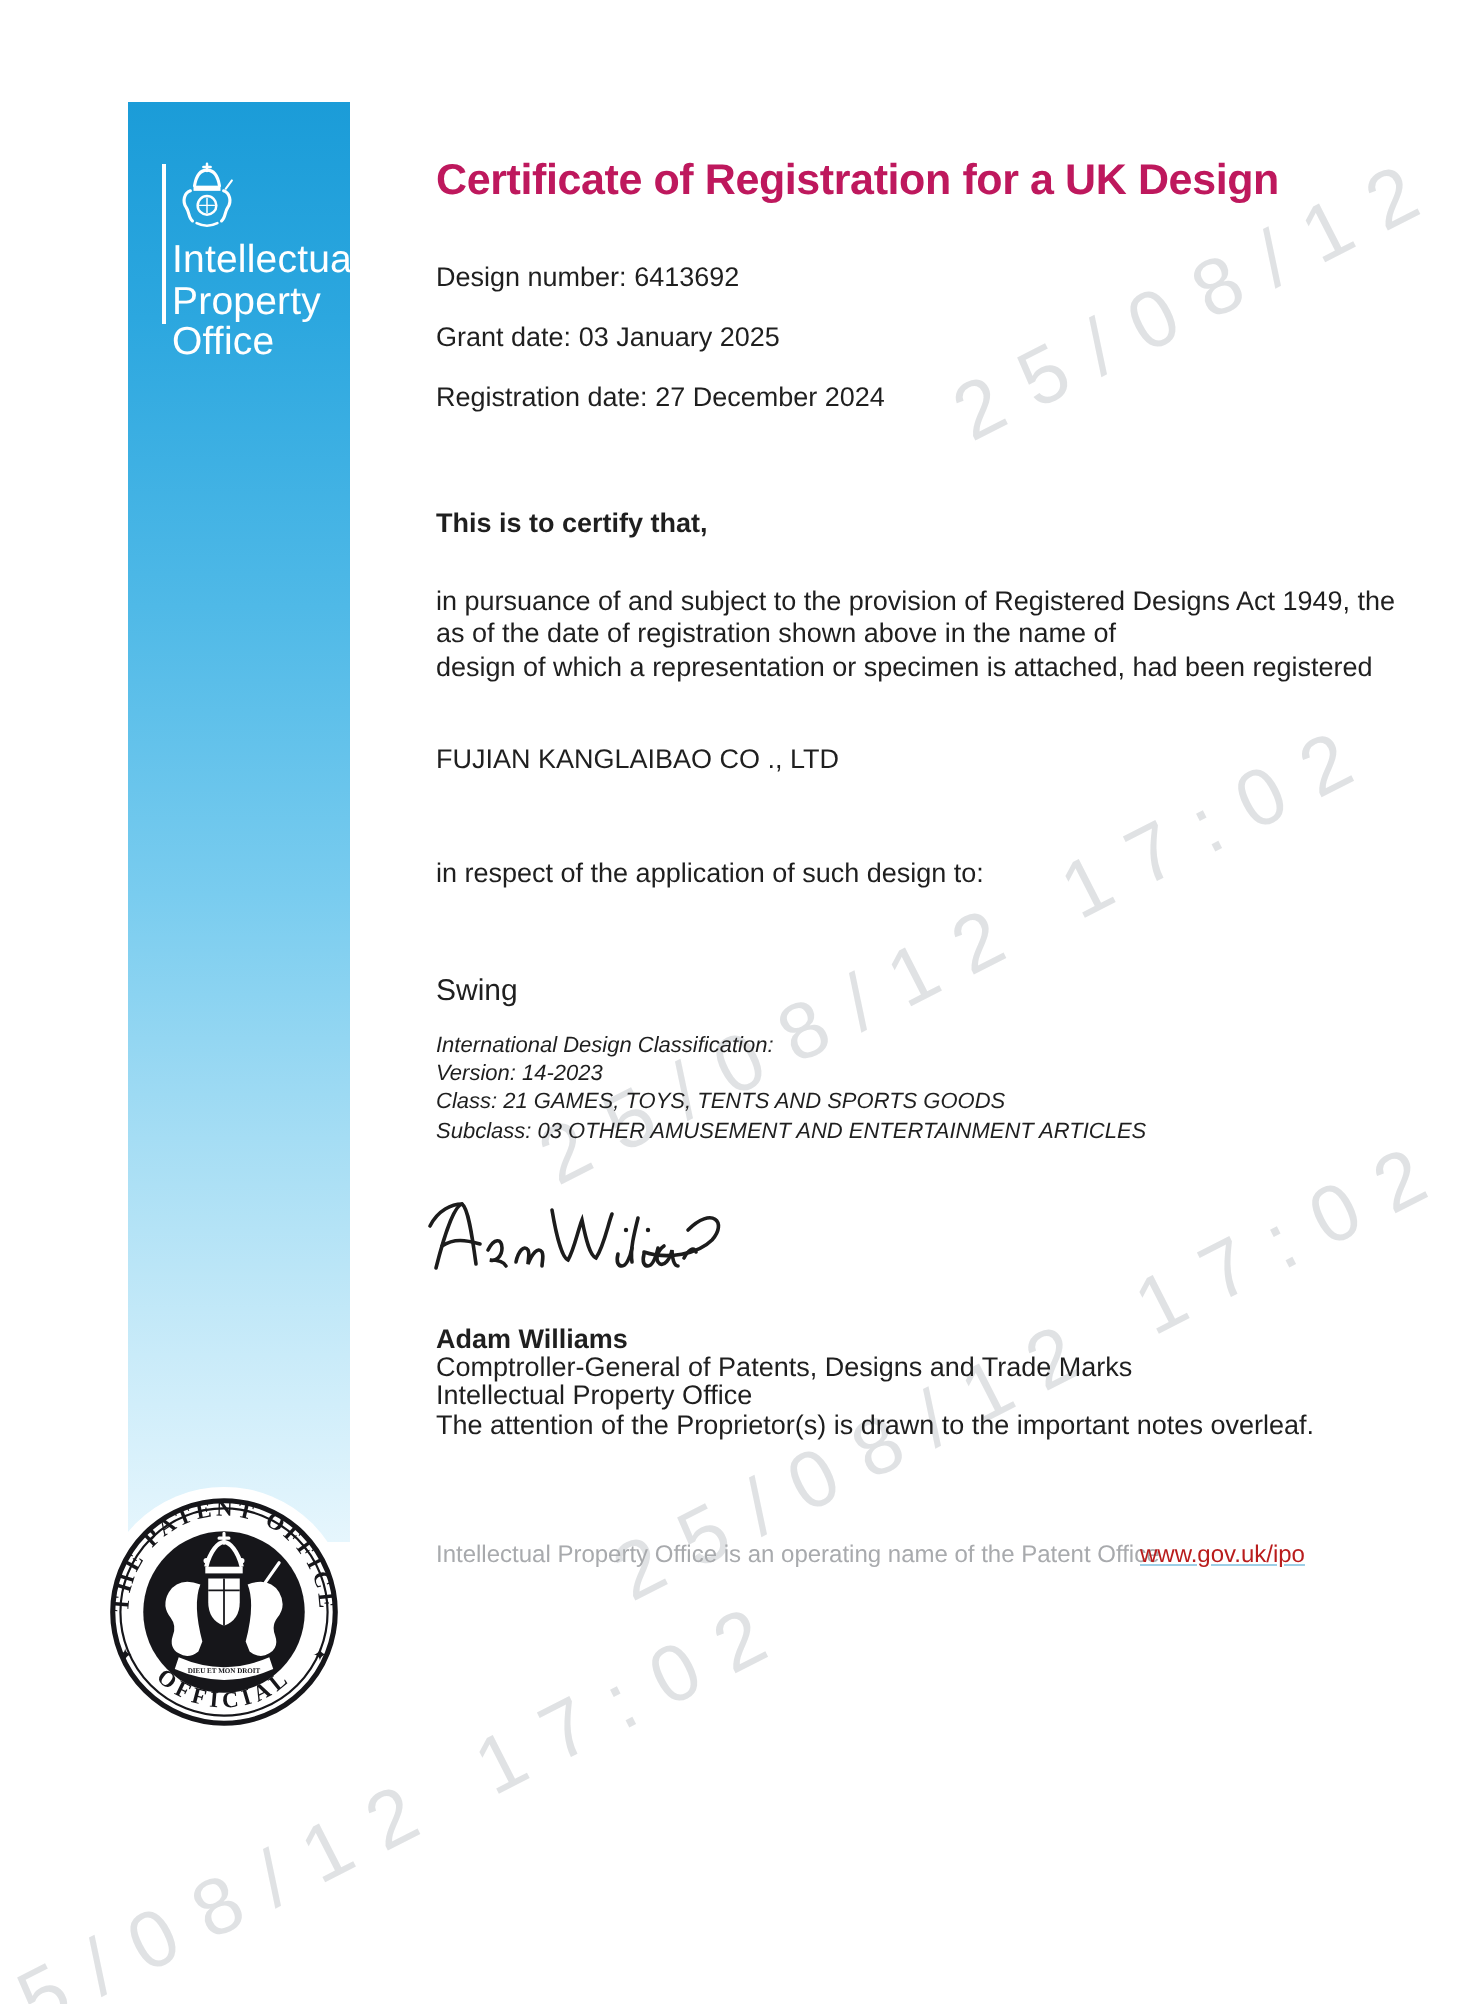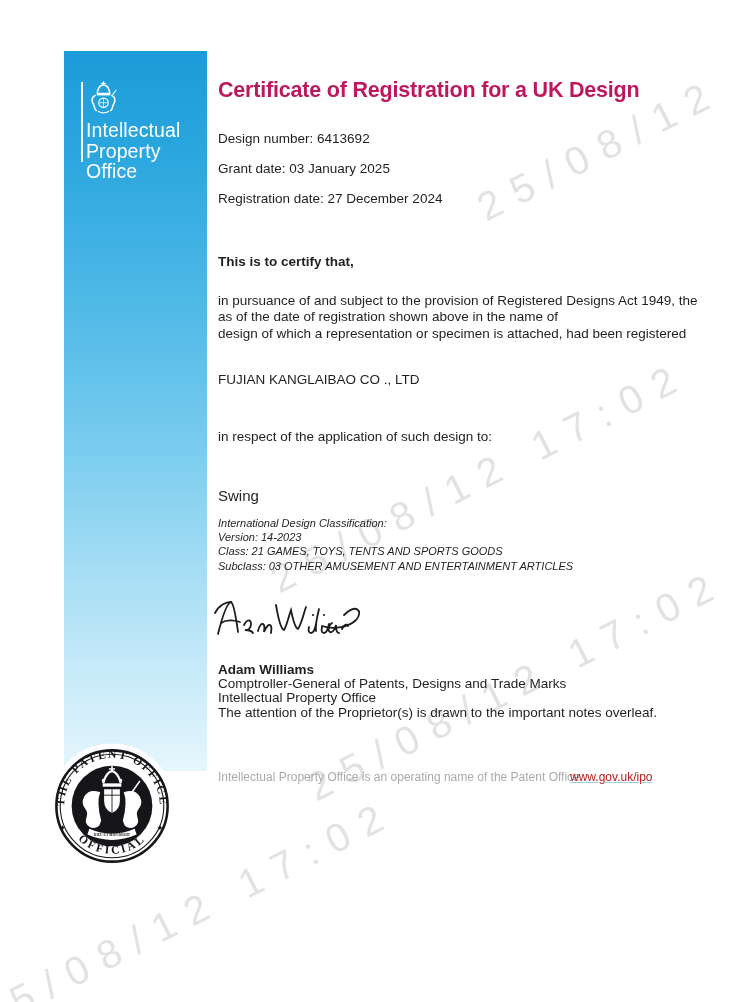--- a/index.html
+++ b/index.html
@@ -14,21 +14,20 @@
     z-index:0;user-select:none;
   }
   .wm-a{left:-30px;top:1000px;}
   .wm-b{left:300px;top:770px;}
   .wm-c{left:263px;top:562px;}
   .wm-d{left:470px;top:190px;}
   
   .sidebar{
     position:absolute;left:64px;top:51px;width:111px;height:720px;z-index:1;
     background:linear-gradient(180deg,#1B9CD8 0%,#2CA7DF 15%,#4FB9E7 35%,#79CCEF 55%,#A5DDF4 72%,#C9EBF9 87%,#E6F6FD 100%);
-    padding-left:32px;
   }
   .logo-rule{position:absolute;left:17px;top:31px;width:2px;height:80px;background:#ffffff;}
   .crest{position:absolute;left:26px;top:30px;}
   .org{position:absolute;left:22px;top:69px;color:#ffffff;font-size:19.5px;line-height:20.5px;font-weight:400;letter-spacing:.1px;}
   
   .seal{position:absolute;left:48px;top:742px;z-index:2;}
   .seal-arc{font-family:"Liberation Serif",serif;font-weight:bold;fill:#16161a;}
   
   .blk{position:absolute;left:218px;z-index:1;}
   .title{margin:0;top:78px;font-size:21.5px;font-weight:bold;letter-spacing:-0.2px;color:#be185d;}

